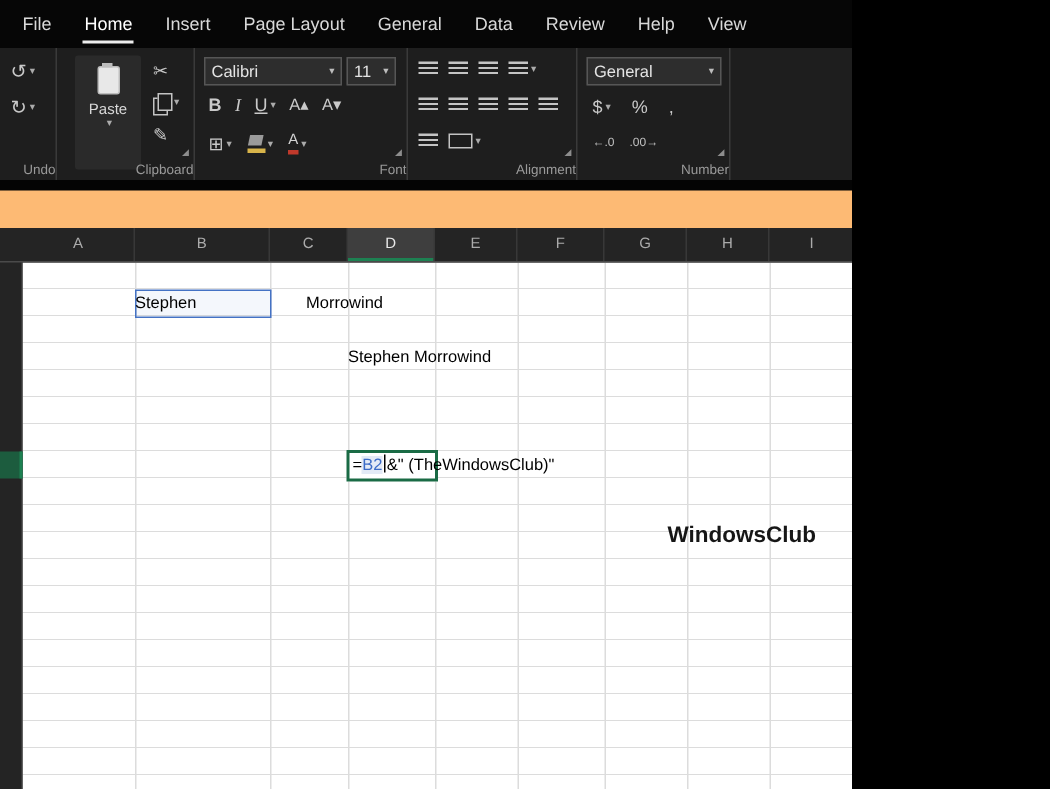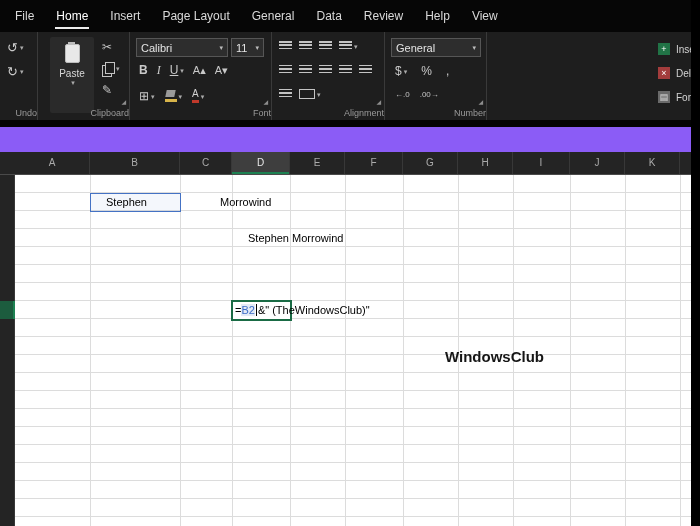--- a/index.html
+++ b/index.html
@@ -1,17 +1,17 @@
 <!DOCTYPE html>
 <html><head>
 <meta charset="utf-8">
 <style>
   *{margin:0;padding:0;box-sizing:border-box}
   html,body{width:700px;height:526px;background:#000;font-family:"Liberation Sans",sans-serif}
-  #app{position:relative;width:691px;height:526px;overflow:hidden;background:#8b5cf6}
+  #app{position:relative;width:568px;height:526px;overflow:hidden;background:#fdba74}
 
   
   #menubar{position:absolute;top:0;left:0;right:0;height:32px;background:#060606;display:flex;align-items:center;padding-left:4px}
   .menu-item{color:#d9d9d9;font-size:12px;padding:0 11px;height:32px;line-height:32px;position:relative;white-space:nowrap}
   .menu-item.active{color:#fff}
   .menu-item.active::after{content:"";position:absolute;left:10px;right:10px;bottom:3px;height:2px;background:#ededed}
 
   
   #ribbon{position:absolute;top:32px;left:0;right:0;height:88px;background:#1e1e1e}
   .rgroup{position:absolute;top:0;bottom:0;border-right:1px solid #3a3a3a}
@@ -82,21 +82,21 @@
 
   
   #sheet{position:absolute;top:152px;left:0;right:0;bottom:0;background:#fff}
   #gridarea{position:absolute;left:15px;top:23px;right:0;bottom:0;background:repeating-linear-gradient(to bottom,transparent 0 17px,#dcdcdc 17px 18px)}
   .vline{position:absolute;top:23px;bottom:0;width:1px;background:#dcdcdc;z-index:1}
   #colheaders{position:absolute;top:0;left:0;right:0;height:23px;background:#242424;border-bottom:1px solid #4a4a4a;z-index:5}
   .colheader{position:absolute;top:0;height:22px;line-height:22px;border-right:1px solid #383838;font-size:10px;color:#ababab;text-align:center}
   .colheader.active{background:#3e3e3e;color:#e9e9e9;box-shadow:inset 0 -2px 0 #1d8152}
   #rowstrip{position:absolute;left:0;top:0;width:15px;bottom:0;background:#242424;border-right:1px solid #383838;z-index:3}
   #active-row-marker{position:absolute;left:0;width:15px;height:18px;background:#1c5c3e;border-right:2px solid #1d8152;z-index:4}
-  .cell-text{position:absolute;font-size:11px;line-height:18px;color:#000;white-space:nowrap;padding-left:16px;z-index:2}
+  .cell-text{position:absolute;font-size:11px;line-height:18px;color:#000;white-space:nowrap;padding-left:0;z-index:2}
   .ref-box{position:absolute;border:1px solid #4472c4;background:rgba(68,114,196,0.06);z-index:2}
   #edit-cell{position:absolute;border:2px solid #1a6b45;background:#fff;z-index:3}
   #edit-text{position:absolute;font-size:11px;line-height:18px;white-space:nowrap;z-index:4}
   .etxt-eq,.etxt-rest{color:#000}
   .etxt-ref{color:#3b6bc7;background:rgba(68,114,196,0.15)}
   .etxt-caret{display:inline-block;width:1px;height:12px;background:#000;vertical-align:-2px;margin:0 1px}
 
   
   #watermark{position:absolute;left:437px;top:347px;width:107px;z-index:6}
   .wm-row1{display:flex;align-items:center}

